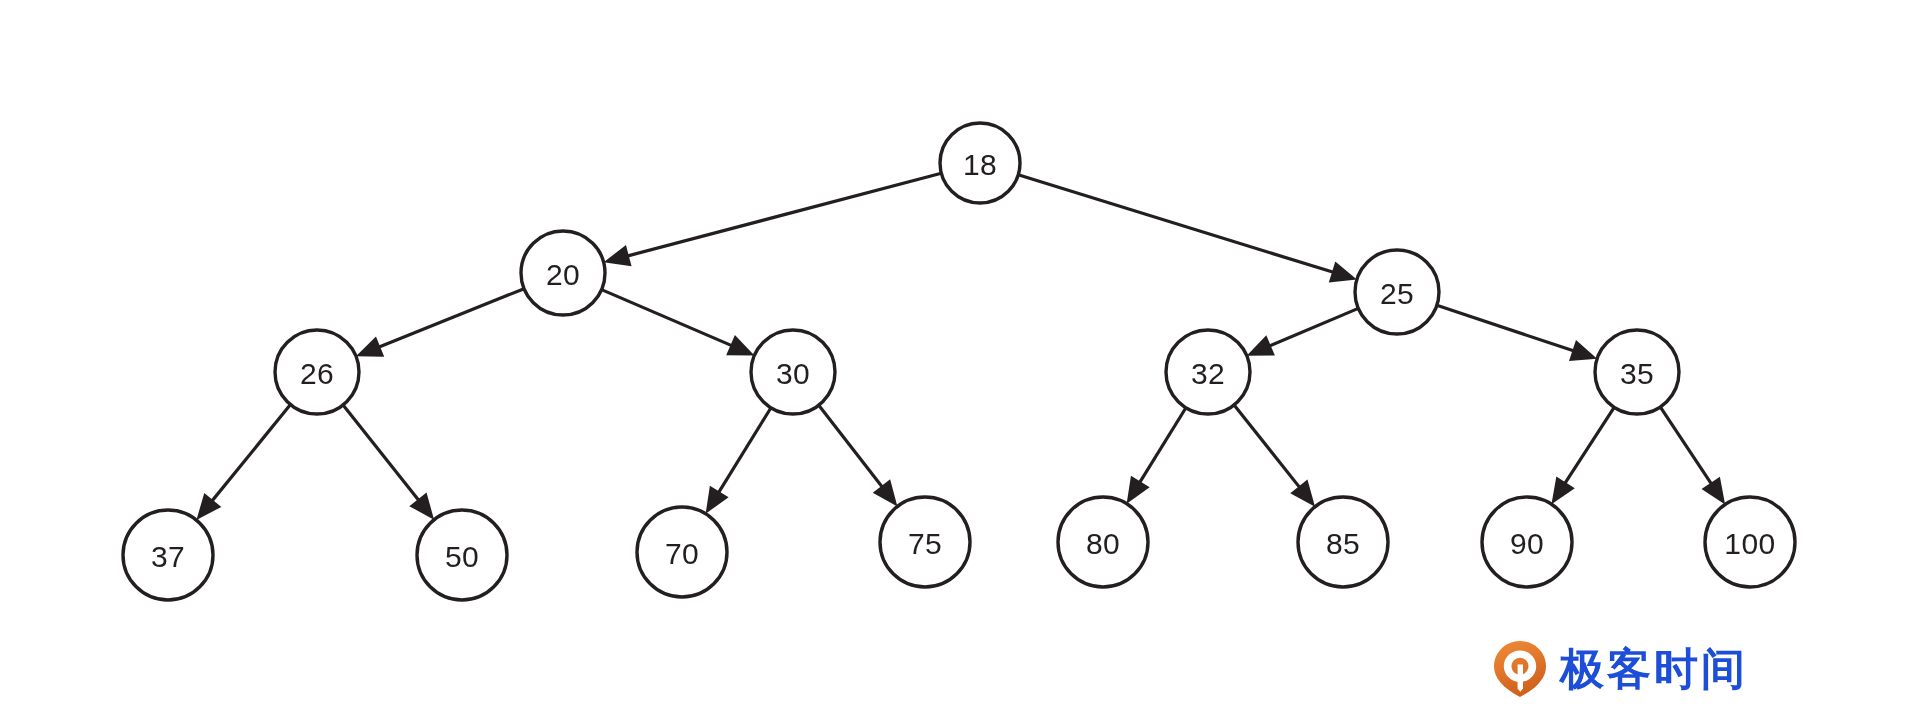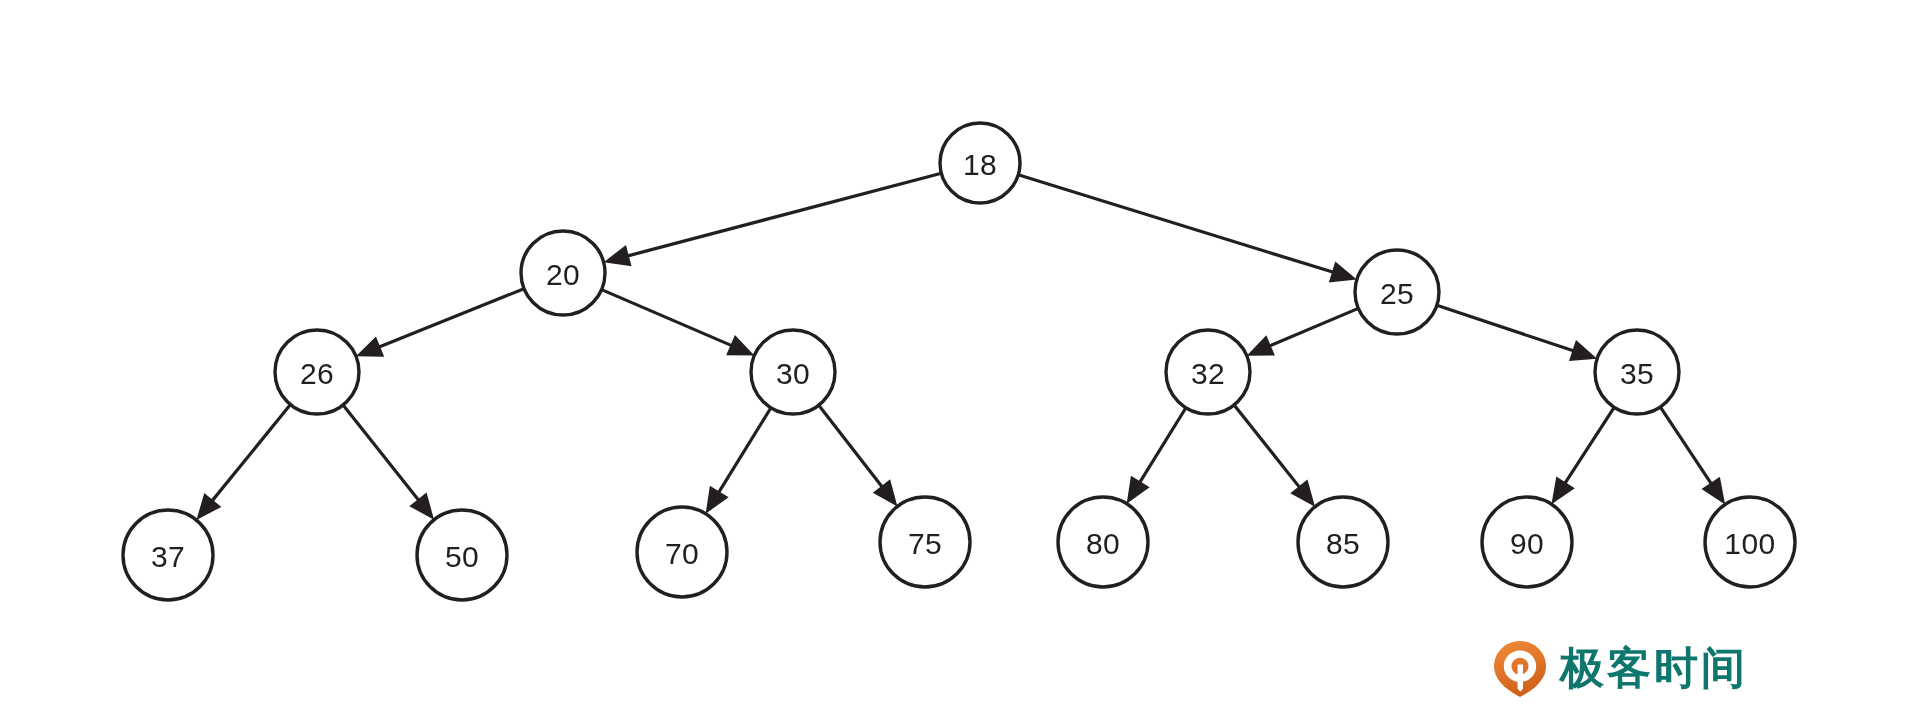--- a/index.html
+++ b/index.html
@@ -62,24 +62,24 @@
     gap: 14px;
     user-select: none;
   }
   #watermark .wm-logo {
     width: 52px;
     height: 56px;
     flex: 0 0 auto;
     position: relative;
   }
   #watermark .wm-text {
-    font-family: Liberation Serif, serif;
+    font-family: Liberation Sans, sans-serif;
     font-size: 44px;
     font-weight: bold;
-    color: #0f766e;
+    color: #1d4ed8;
     letter-spacing: 3px;
     line-height: 1;
     white-space: nowrap;
   }
 </style>
 </head>
 <body>
 
 <div id="stage">
 

